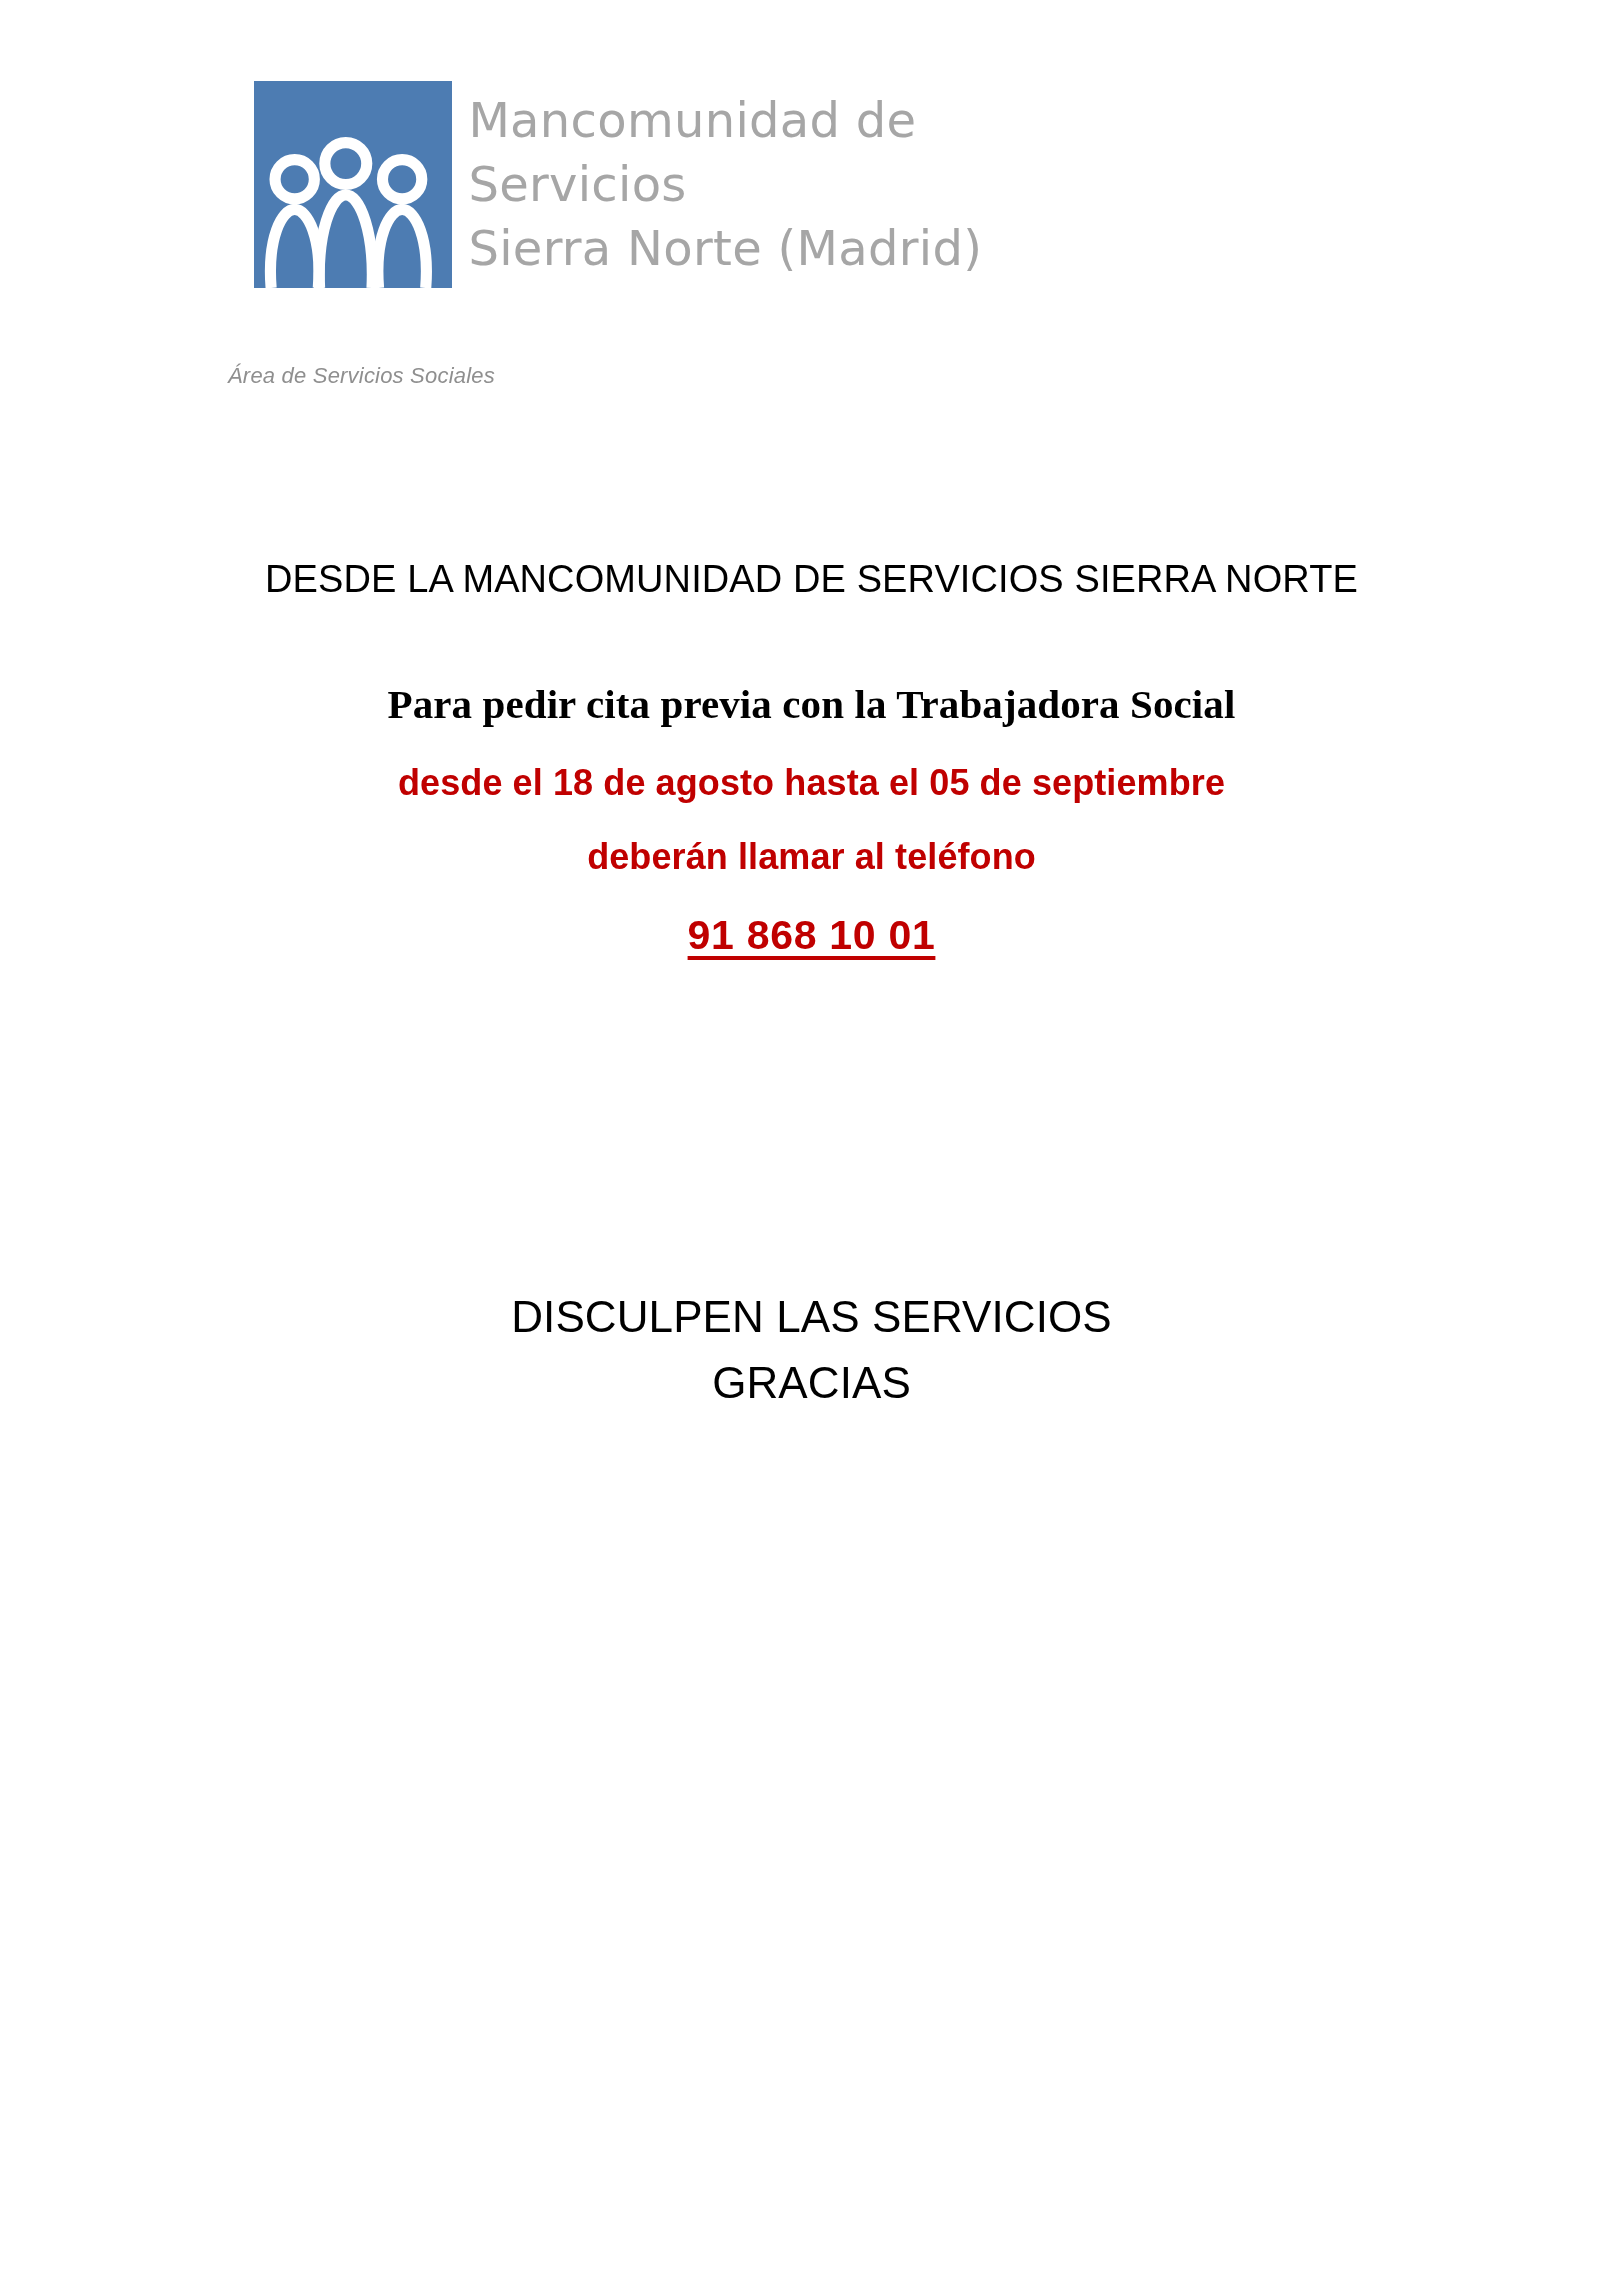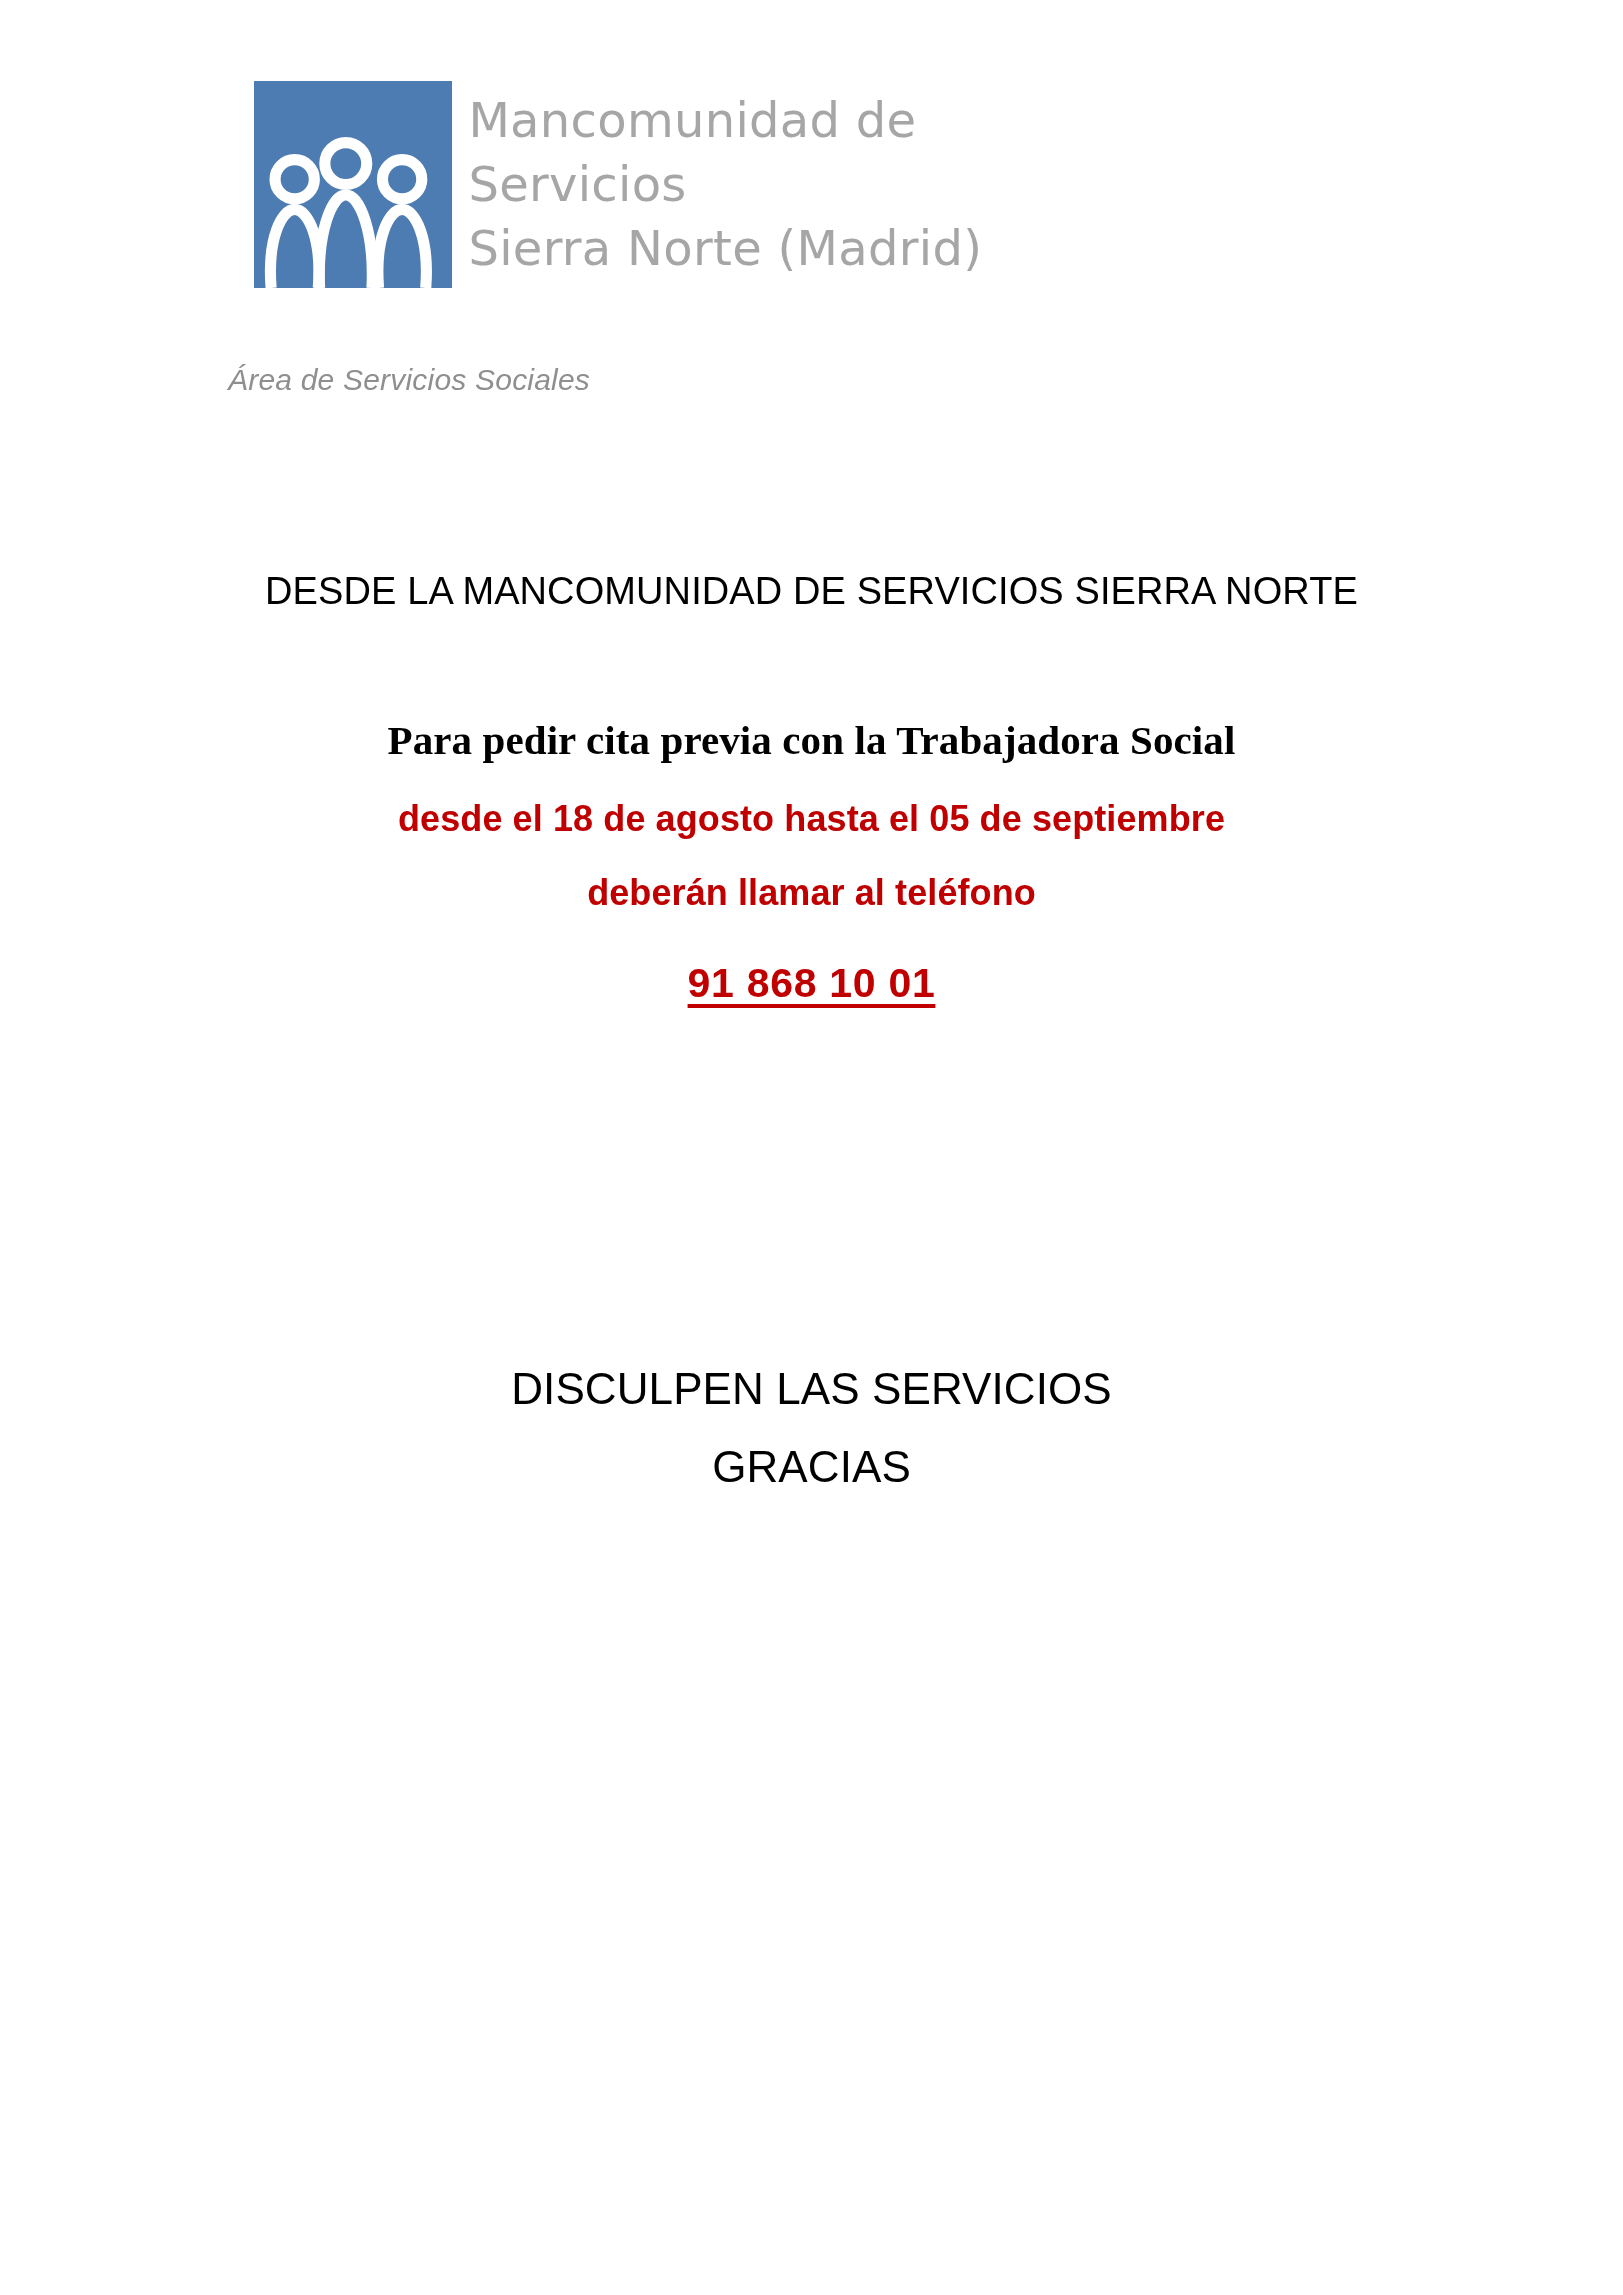--- a/index.html
+++ b/index.html
@@ -70,36 +70,36 @@
     white-space: pre-line;
     font-weight: 400;
   }
 
   .subtitle {
     position: absolute;
     left: 228px;
     top: 363px;
     font-family: "Liberation Sans", sans-serif;
     font-style: italic;
-    font-size: 30px;
+    font-size: 22px;
     color: #8f8f8f;
     letter-spacing: 0.2px;
   }
 
   
   .content {
     position: absolute;
     left: 157px;
     top: 553px;
     width: 1309px;
     text-align: center;
   }
 
   .para {
-    margin: 12px;
+    margin: 0;
   }
 
   .intro {
     font-size: 38px;
     line-height: 1.42;
     color: #000000;
     font-weight: 400;
     letter-spacing: 0.1px;
   }
 

